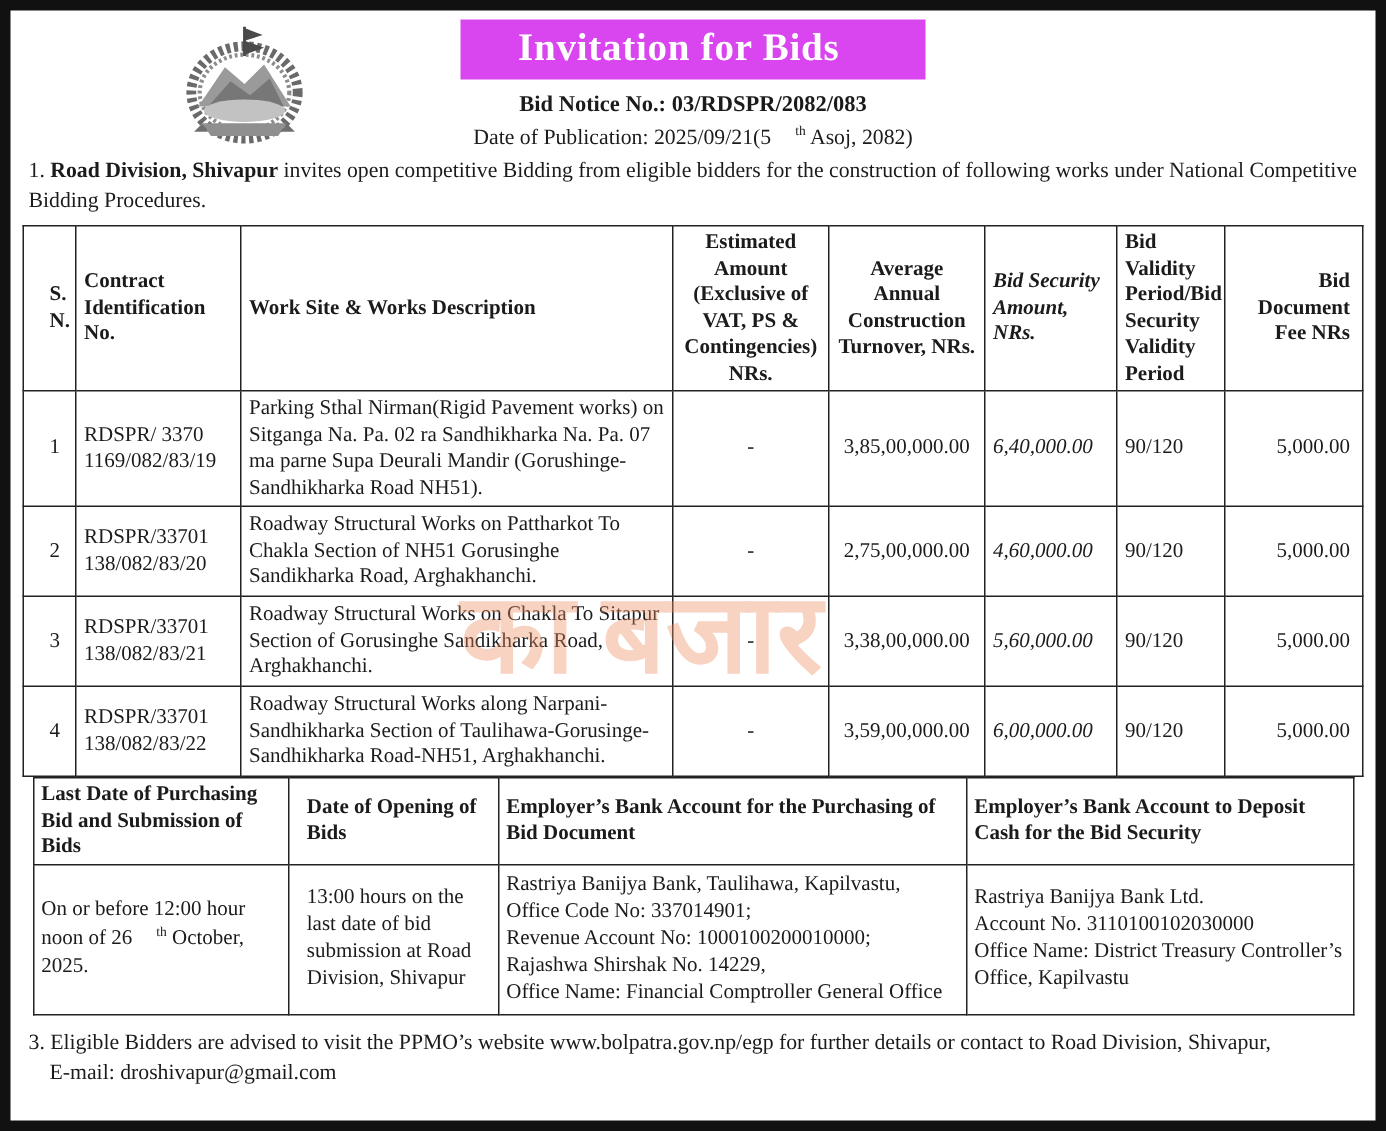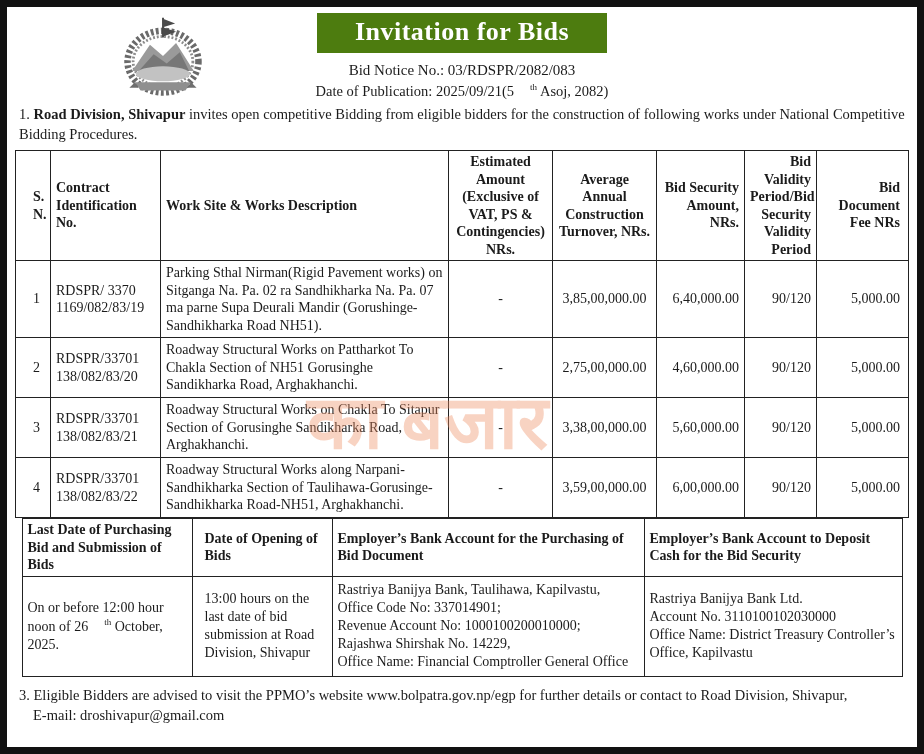--- a/index.html
+++ b/index.html
@@ -13,48 +13,48 @@
     font-family: "Liberation Serif", "DejaVu Serif", serif;
     color: #1b1b1b;
     overflow: hidden;
   }
   
   .header { position: relative; height: 92px; }
   .emblem { position: absolute; left: 106px; top: 8px; width: 100px; height: 84px; }
   .header-center { position: absolute; left: 0; right: 0; top: 6px; text-align: center; }
   .title-box {
     display: inline-block;
-    background: #4d7c0f;
+    background: #d946ef;
     color: #ffffff;
     font-weight: bold;
     font-size: 26px;
-    padding: 4px 38px 6px 38px;
+    padding: 4px 57px 6px 38px;
     letter-spacing: 0.5px;
   }
-  .bid-notice { font-weight: normal; font-size: 15px; margin-top: 9px; }
+  .bid-notice { font-weight: bold; font-size: 15px; margin-top: 9px; }
   .pub-date { font-size: 14.5px; margin-top: 3px; }
   sup { font-size: 9px; padding-left: 16px; }
   
   .intro {
     margin: 6px 12px 6px 12px;
     font-size: 14.5px;
     line-height: 1.35;
   }
   
   table { border-collapse: collapse; margin: 0 auto; width: 880px; table-layout: fixed; }
   th, td { border: 1.6px solid #222222; padding: 2px 5px; font-size: 14px; vertical-align: middle; }
   th { font-weight: bold; text-align: center; line-height: 1.25; }
   .t1 td { line-height: 1.25; }
   .t1 .c-sn   { width: 22px;  text-align: center; padding: 2px 17px; }
   .t1 .c-cid  { width: 110px; text-align: left; }
   .t1 .c-desc { width: 288px; text-align: left; }
   .t1 .c-est  { width: 104px; text-align: center; margin-left: 21px; }
   .t1 .c-turn { width: 104px; text-align: center; }
-  .t1 .c-sec  { width: 88px;  text-align: right; }
-  .t1 .c-val  { width: 72px;  text-align: right; }
+  .t1 .c-sec  { width: 88px;  text-align: left; font-style: italic; }
+  .t1 .c-val  { width: 72px;  text-align: left; }
   .t1 .c-fee  { width: 92px;  text-align: right; padding-right: 8px; }
   .t1 th.c-fee { text-align: right; padding-left: 6px; }
   .t1 thead tr { height: 108px; }
   .t1 .r1 { height: 77px; }
   .t1 .r2, .t1 .r3, .t1 .r4 { height: 60px; }
   
   .section2-title {
     margin: 4px 12px 3px 20px;
     font-weight: bold;
     font-size: 15px;

